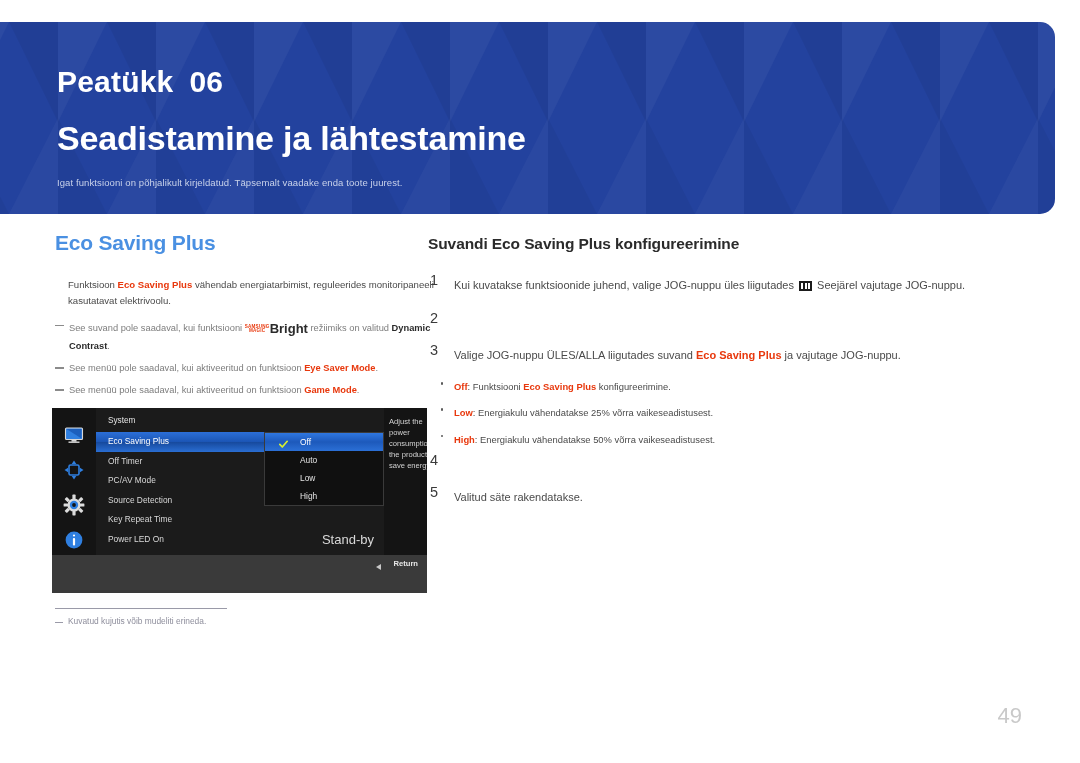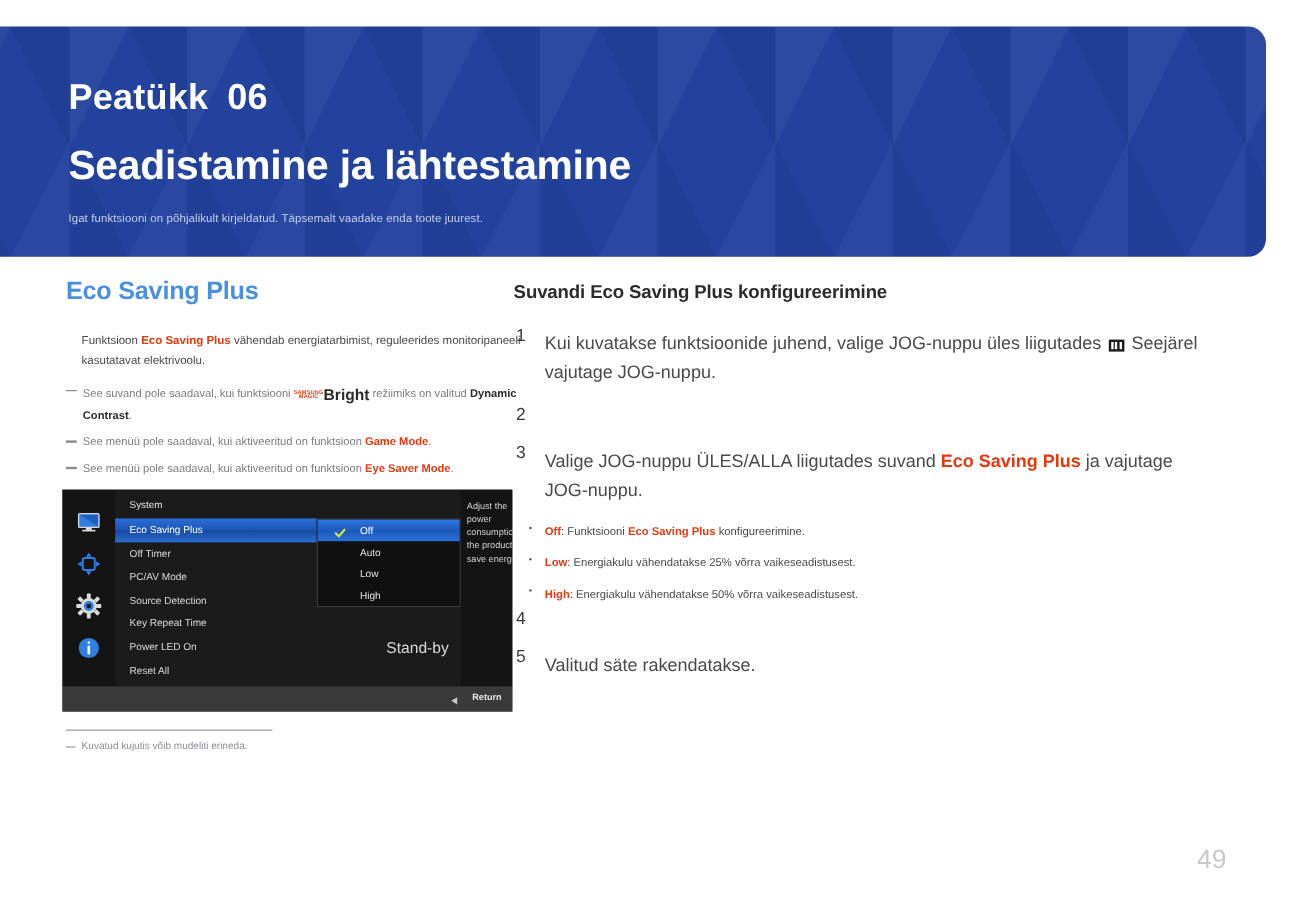--- a/index.html
+++ b/index.html
@@ -73,21 +73,21 @@
     display:inline-block;vertical-align:middle;line-height:0.84;
     font-size:4.6px;font-weight:bold;color:#e8380d;text-align:center;letter-spacing:.2px;
   }
   .mb-word{font-size:13px;font-weight:bold;color:#2b2b2b;vertical-align:middle;}
 
   
   .step{position:relative;padding-left:26px;margin-bottom:18px;min-height:14px;}
   .step .n{
     position:absolute;left:2px;top:-3px;font-size:14.5px;color:#3a3a3a;font-weight:normal;
   }
-  .step .txt{font-size:15px;line-height:1.6;color:#4a4a4a;}
+  .step .txt{font-size:11px;line-height:1.6;color:#4a4a4a;}
 
   .menu-glyph{
     display:inline-block;vertical-align:-2px;width:13px;height:10px;
     background:#1b1b1b;position:relative;margin:0 2px;
   }
   .menu-glyph i{position:absolute;top:2px;width:2px;height:6px;background:#ffffff;}
   .menu-glyph i:nth-child(1){left:2px;}
   .menu-glyph i:nth-child(2){left:5.5px;}
   .menu-glyph i:nth-child(3){left:9px;}
 
@@ -143,21 +143,21 @@
     position:absolute;left:14px;top:4px;width:9px;height:9px;
   }
 
   .osd-desc{
     position:absolute;left:332px;top:0;width:43px;height:164px;background:#141414;
   }
   .osd-desc-text{
     position:absolute;left:5px;top:8px;width:53px;font-size:7.6px;line-height:1.45;color:#d2d2d2;
   }
   .osd-bottom{
-    position:absolute;left:0;bottom:0;width:375px;height:21px;background:#3a3a3a;
+    position:absolute;left:0;bottom:0;width:375px;height:38px;background:#3a3a3a;
   }
   .osd-return{
     position:absolute;right:9px;top:4px;font-size:7.6px;color:#e8e8e8;font-weight:bold;
   }
   .osd-arrow{
     position:absolute;right:46px;top:8.5px;width:0;height:0;
     border-right:5px solid #c8c8c8;border-top:3.5px solid transparent;border-bottom:3.5px solid transparent;
   }
 
   
@@ -263,25 +263,25 @@
 
   <div class="para">
     <span>Funktsioon </span><span class="accent">Eco Saving Plus</span><span> vähendab energiatarbimist, reguleerides monitoripaneeli kasutatavat elektrivoolu.</span>
   </div>
 
   <div class="note">
     <span>See suvand pole saadaval, kui funktsiooni </span><span class="mbright"><span class="mb-stack"><span>SAMSUNG</span><br><span>MAGIC</span></span><span class="mb-word">Bright</span></span><span> režiimiks on valitud </span><span class="dark-b accent">Dynamic Contrast</span><span>.</span>
   </div>
 
   <div class="note">
+    <span>See menüü pole saadaval, kui aktiveeritud on funktsioon </span><span class="accent">Eye Saver Mode</span><span>.</span>
+  </div>
+
+  <div class="note">
     <span>See menüü pole saadaval, kui aktiveeritud on funktsioon </span><span class="accent">Game Mode</span><span>.</span>
-  </div>
-
-  <div class="note">
-    <span>See menüü pole saadaval, kui aktiveeritud on funktsioon </span><span class="accent">Eye Saver Mode</span><span>.</span>
   </div>
 </div>
 
 <div class="osd">
 
   <div class="osd-icons">
     <span class="ic">
       <svg width="22" height="22" viewBox="0 0 22 22">
         <rect x="2.5" y="4" width="17" height="11.5" rx="1" fill="#2f7fe0"></rect>
         <path d="M3.5 5 L18.5 5 L18.5 14.5 Z" fill="#1c5fbd"></path>

